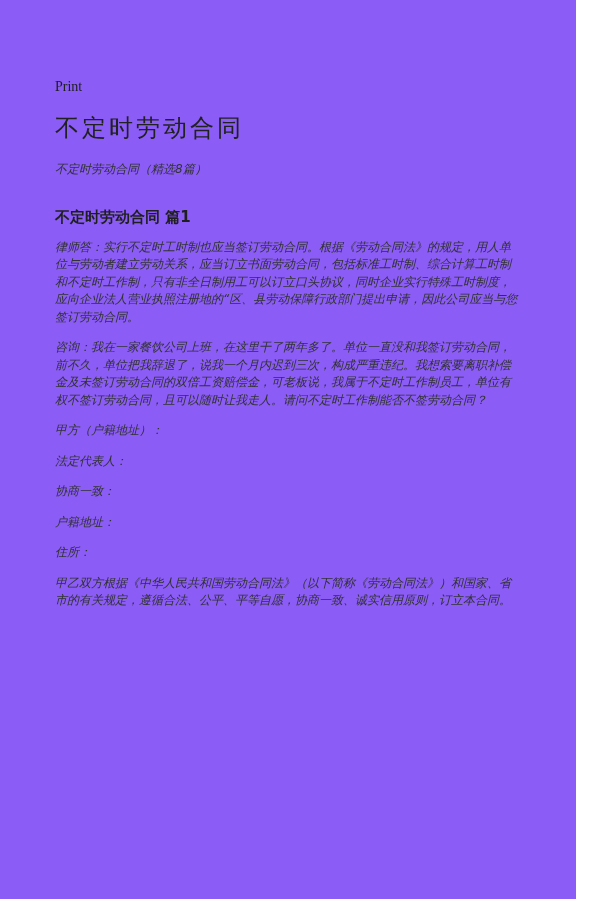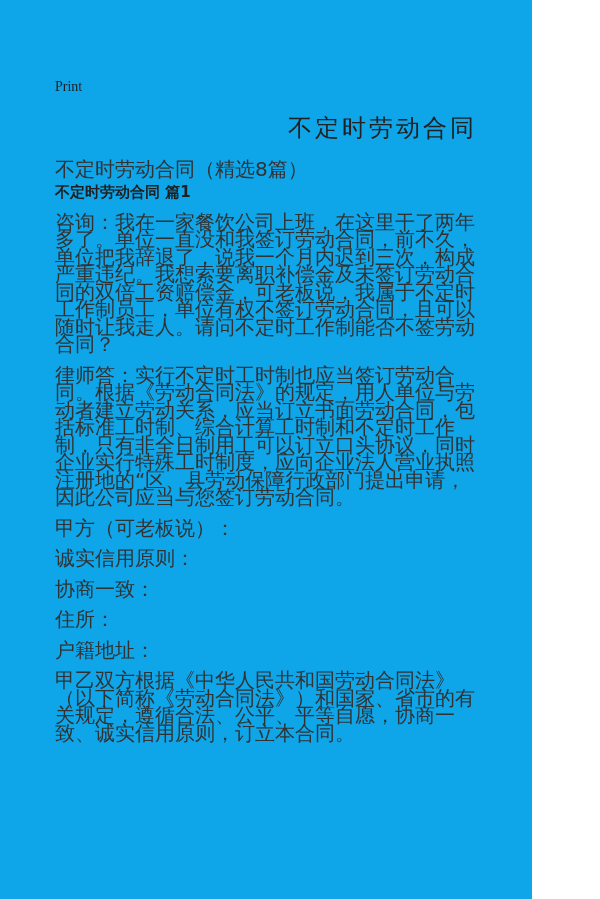--- a/index.html
+++ b/index.html
@@ -9,84 +9,85 @@
   }
   body {
     width: 600px;
     height: 899px;
     overflow: hidden;
     font-family: "DejaVu Sans", sans-serif;
     color: #323232;
   }
   .page {
     box-sizing: border-box;
-    width: 532px;
+    width: 576px;
     height: 899px;
     padding: 78px 55px 0 55px;
-    background: #0ea5e9;
+    background: #8b5cf6;
   }
   .print-link {
     font-family: "Liberation Serif", "DejaVu Serif", serif;
     font-size: 14px;
     line-height: 17px;
     color: #1e1e1e;
   }
   .doc-title {
     margin: 18px 0 16px 0;
-    text-align: right;
+    text-align: left;
     font-size: 24px;
     line-height: 30px;
     letter-spacing: 3px;
     font-weight: 400;
     color: #212121;
   }
   .body-text {
     margin: 13px 0 0 0;
-    font-size: 20px;
+    font-size: 12px;
     line-height: 17.5px;
     color: #323232;
     word-break: break-all;
+    font-style: italic;
   }
   .subtitle {
     margin-top: 18px;
   }
   .section-heading {
-    margin: 4px 0 0 0;
+    margin: 29px 0 0 0;
     font-size: 15px;
     line-height: 18px;
     font-weight: 700;
     color: #1f1f1f;
   }
 </style>
 </head>
 <body>
 
 <div class="page">
 
   <div class="print-link">Print</div>
 
   <h1 class="doc-title">不定时劳动合同</h1>
 
   <p class="body-text subtitle">不定时劳动合同（精选8篇）</p>
 
   <h2 class="section-heading">不定时劳动合同 篇1</h2>
 
 
+  <p class="body-text">律师答：实行不定时工时制也应当签订劳动合同。根据《劳动合同法》的规定，用人单位与劳动者建立劳动关系，应当订立书面劳动合同，包括标准工时制、综合计算工时制和不定时工作制，只有非全日制用工可以订立口头协议，同时企业实行特殊工时制度，应向企业法人营业执照注册地的“区、县劳动保障行政部门提出申请，因此公司应当与您签订劳动合同。</p>
+
   <p class="body-text">咨询：我在一家餐饮公司上班，在这里干了两年多了。单位一直没和我签订劳动合同，前不久，单位把我辞退了，说我一个月内迟到三次，构成严重违纪。我想索要离职补偿金及未签订劳动合同的双倍工资赔偿金，可老板说，我属于不定时工作制员工，单位有权不签订劳动合同，且可以随时让我走人。请问不定时工作制能否不签劳动合同？</p>
 
-  <p class="body-text">律师答：实行不定时工时制也应当签订劳动合同。根据《劳动合同法》的规定，用人单位与劳动者建立劳动关系，应当订立书面劳动合同，包括标准工时制、综合计算工时制和不定时工作制，只有非全日制用工可以订立口头协议，同时企业实行特殊工时制度，应向企业法人营业执照注册地的“区、县劳动保障行政部门提出申请，因此公司应当与您签订劳动合同。</p>
+
+  <p class="body-text">甲方（户籍地址）：</p>
 
 
-  <p class="body-text">甲方（可老板说）：</p>
-
-
-  <p class="body-text">诚实信用原则：</p>
+  <p class="body-text">法定代表人：</p>
 
   <p class="body-text">协商一致：</p>
 
+  <p class="body-text">户籍地址：</p>
+
   <p class="body-text">住所：</p>
-
-  <p class="body-text">户籍地址：</p>
 
   <p class="body-text">甲乙双方根据《中华人民共和国劳动合同法》（以下简称《劳动合同法》）和国家、省市的有关规定，遵循合法、公平、平等自愿，协商一致、诚实信用原则，订立本合同。</p>
 
 
 </div>
 
 </body></html>

